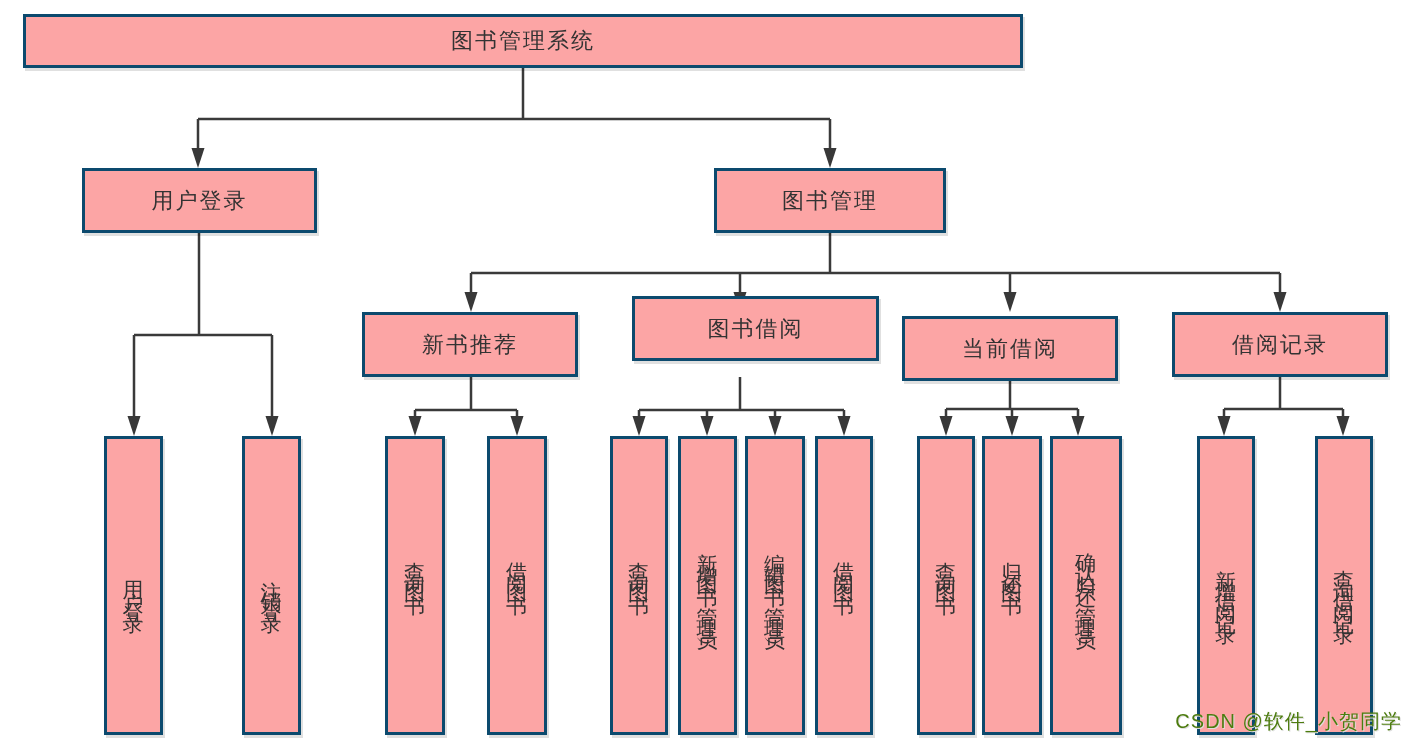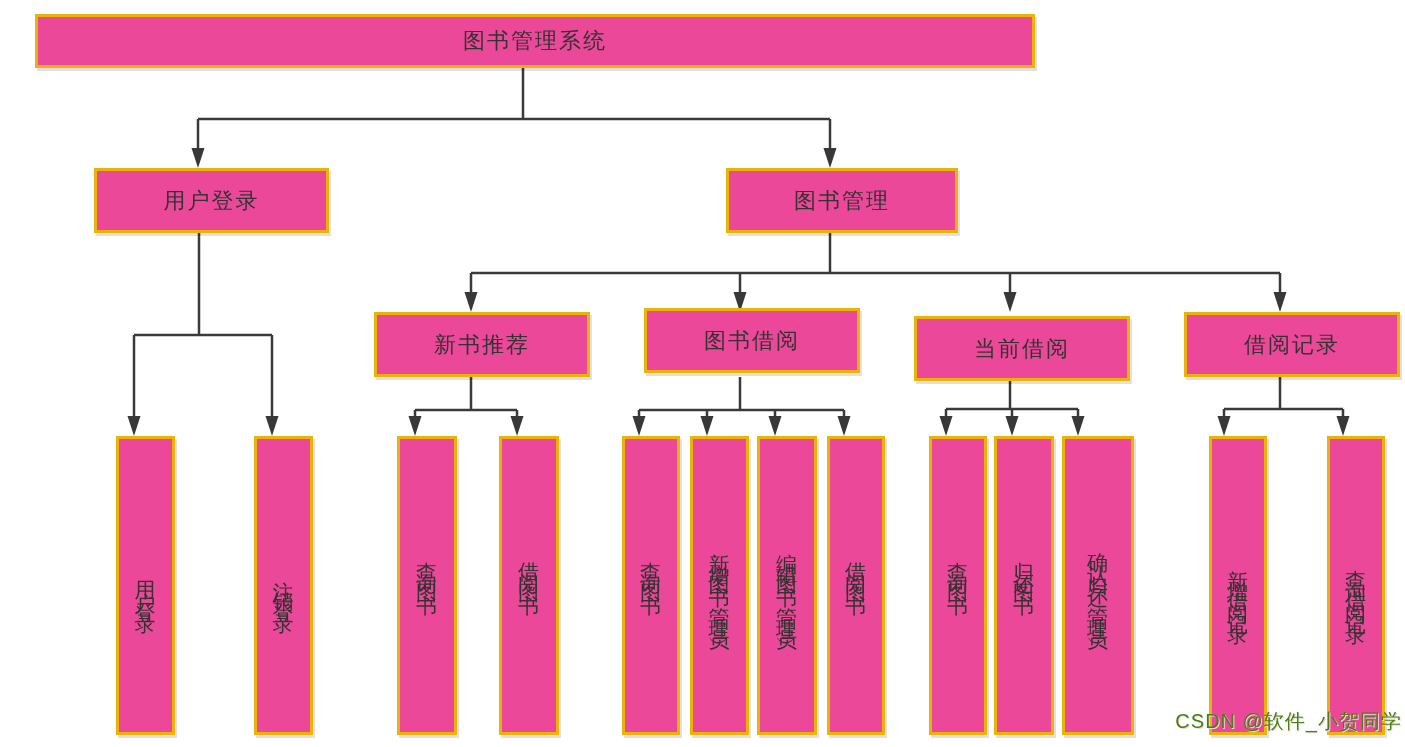--- a/index.html
+++ b/index.html
@@ -2,22 +2,22 @@
 <html lang="zh"><head>
 <meta charset="utf-8">
 <style>
   html,body{margin:0;padding:0;background:#fff;}
   .canvas{
     position:relative;width:1405px;height:747px;background:#ffffff;overflow:hidden;
     font-family:"Liberation Sans","DejaVu Sans",sans-serif;color:#333333;
   }
   .connectors{position:absolute;left:0;top:0;width:1405px;height:747px;pointer-events:none;}
   .node{
-    position:absolute;box-sizing:border-box;background:#ec4899;
-    border:3px solid #eab308;box-shadow:2px 3px 0 rgba(0,0,0,0.12);margin-left:12px;
+    position:absolute;box-sizing:border-box;background:#fca5a5;
+    border:3px solid #0c4a6e;box-shadow:2px 3px 0 rgba(0,0,0,0.12);
   }
   .hlabel{
     position:absolute;left:50%;top:50%;transform:translate(-50%,-50%);
     font-size:22px;letter-spacing:2px;white-space:nowrap;color:#333;
   }
   .vlabel{
     position:absolute;left:50%;top:50%;transform:translate(-50%,-50%);
     writing-mode:vertical-lr;text-orientation:mixed;
     font-size:21px;letter-spacing:11px;line-height:1;color:#333;white-space:nowrap;
   }
@@ -72,21 +72,21 @@
   <div class="node" style="left:82px;top:168px;width:235px;height:65px;">
     <span class="hlabel">用户登录</span>
   </div>
   <div class="node" style="left:362px;top:312px;width:216px;height:65px;">
     <span class="hlabel">新书推荐</span>
   </div>
 
   <div class="node" style="left:714px;top:168px;width:232px;height:65px;">
     <span class="hlabel">图书管理</span>
   </div>
-  <div class="node" style="left:632px;top:308px;width:216px;height:65px;">
+  <div class="node" style="left:632px;top:296px;width:247px;height:65px;">
     <span class="hlabel">图书借阅</span>
   </div>
   <div class="node" style="left:902px;top:316px;width:216px;height:65px;">
     <span class="hlabel">当前借阅</span>
   </div>
   <div class="node" style="left:1172px;top:312px;width:216px;height:65px;padding-left:40px;">
     <span class="hlabel">借阅记录</span>
   </div>
 
   <div class="node" style="left:104px;top:436px;width:59px;height:299px;">

